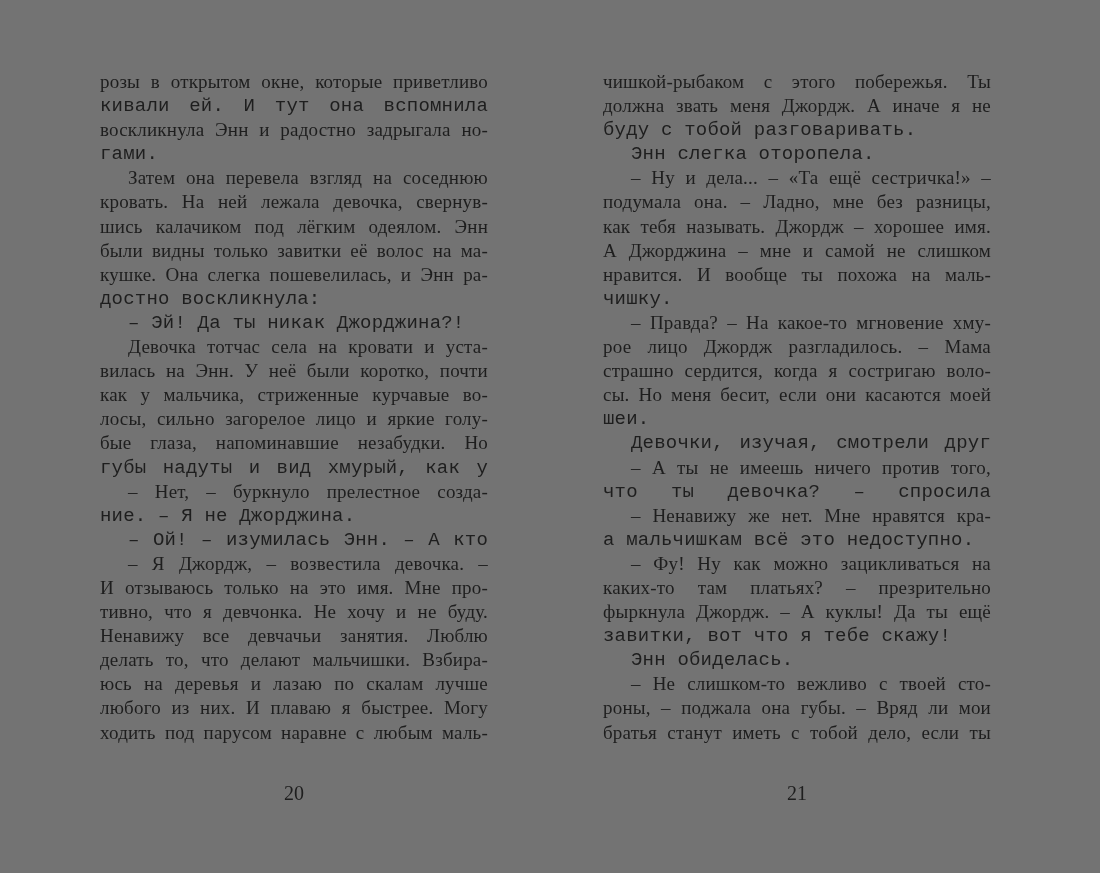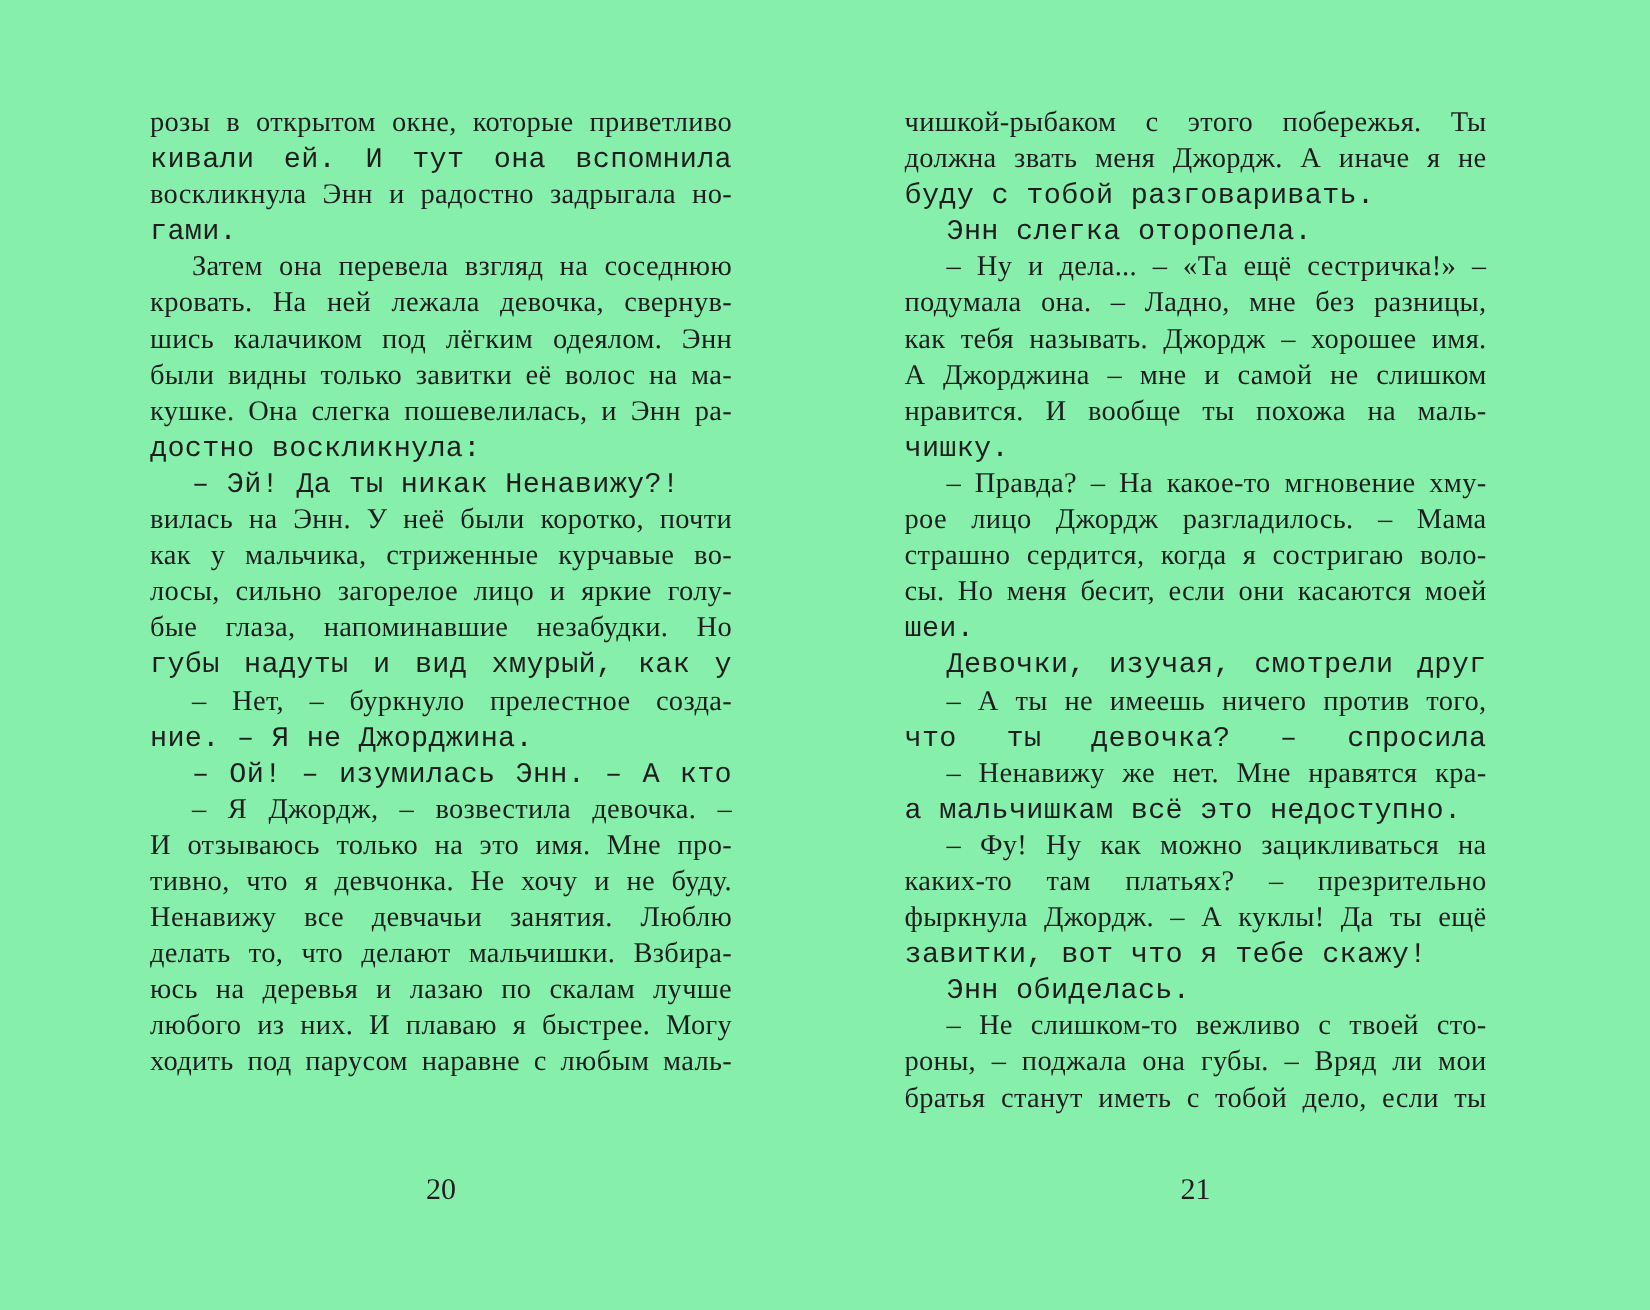--- a/index.html
+++ b/index.html
@@ -55,35 +55,36 @@
     left: 0;
     width: 100%;
     text-align: center;
     font-size: 20px;
     line-height: 20px;
   }
 </style>
 </head>
 <body>
 
-<div class="spread" style="background: #86efac; color: rgb(30, 30, 30);">
+<div class="spread" style="background: #737373; color: rgb(30, 30, 30);">
 
   <div class="page left">
     <div class="page-text">
         <div class="line">розы в открытом окне, которые приветливо</div>
         <div class="line end">кивали ей. И тут она вспомнила всё.</div>
         <div class="line">воскликнула Энн и радостно задрыгала но-</div>
         <div class="line end">гами.</div>
         <div class="line indent">Затем она перевела взгляд на соседнюю</div>
         <div class="line">кровать. На ней лежала девочка, свернув-</div>
         <div class="line">шись калачиком под лёгким одеялом. Энн</div>
         <div class="line">были видны только завитки её волос на ма-</div>
         <div class="line">кушке. Она слегка пошевелилась, и Энн ра-</div>
         <div class="line end">достно воскликнула:</div>
-        <div class="line indent end">– Эй! Да ты никак Ненавижу?!</div>
+        <div class="line indent end">– Эй! Да ты никак Джорджина?!</div>
+        <div class="line indent">Девочка тотчас села на кровати и уста-</div>
         <div class="line">вилась на Энн. У неё были коротко, почти</div>
         <div class="line">как у мальчика, стриженные курчавые во-</div>
         <div class="line">лосы, сильно загорелое лицо и яркие голу-</div>
         <div class="line">бые глаза, напоминавшие незабудки. Но</div>
         <div class="line end">губы надуты и вид хмурый, как у отца.</div>
         <div class="line indent">– Нет, – буркнуло прелестное созда-</div>
         <div class="line end">ние. – Я не Джорджина.</div>
         <div class="line indent end">– Ой! – изумилась Энн. – А кто тогда?</div>
         <div class="line indent">– Я Джордж, – возвестила девочка. –</div>
         <div class="line">И отзываюсь только на это имя. Мне про-</div>

